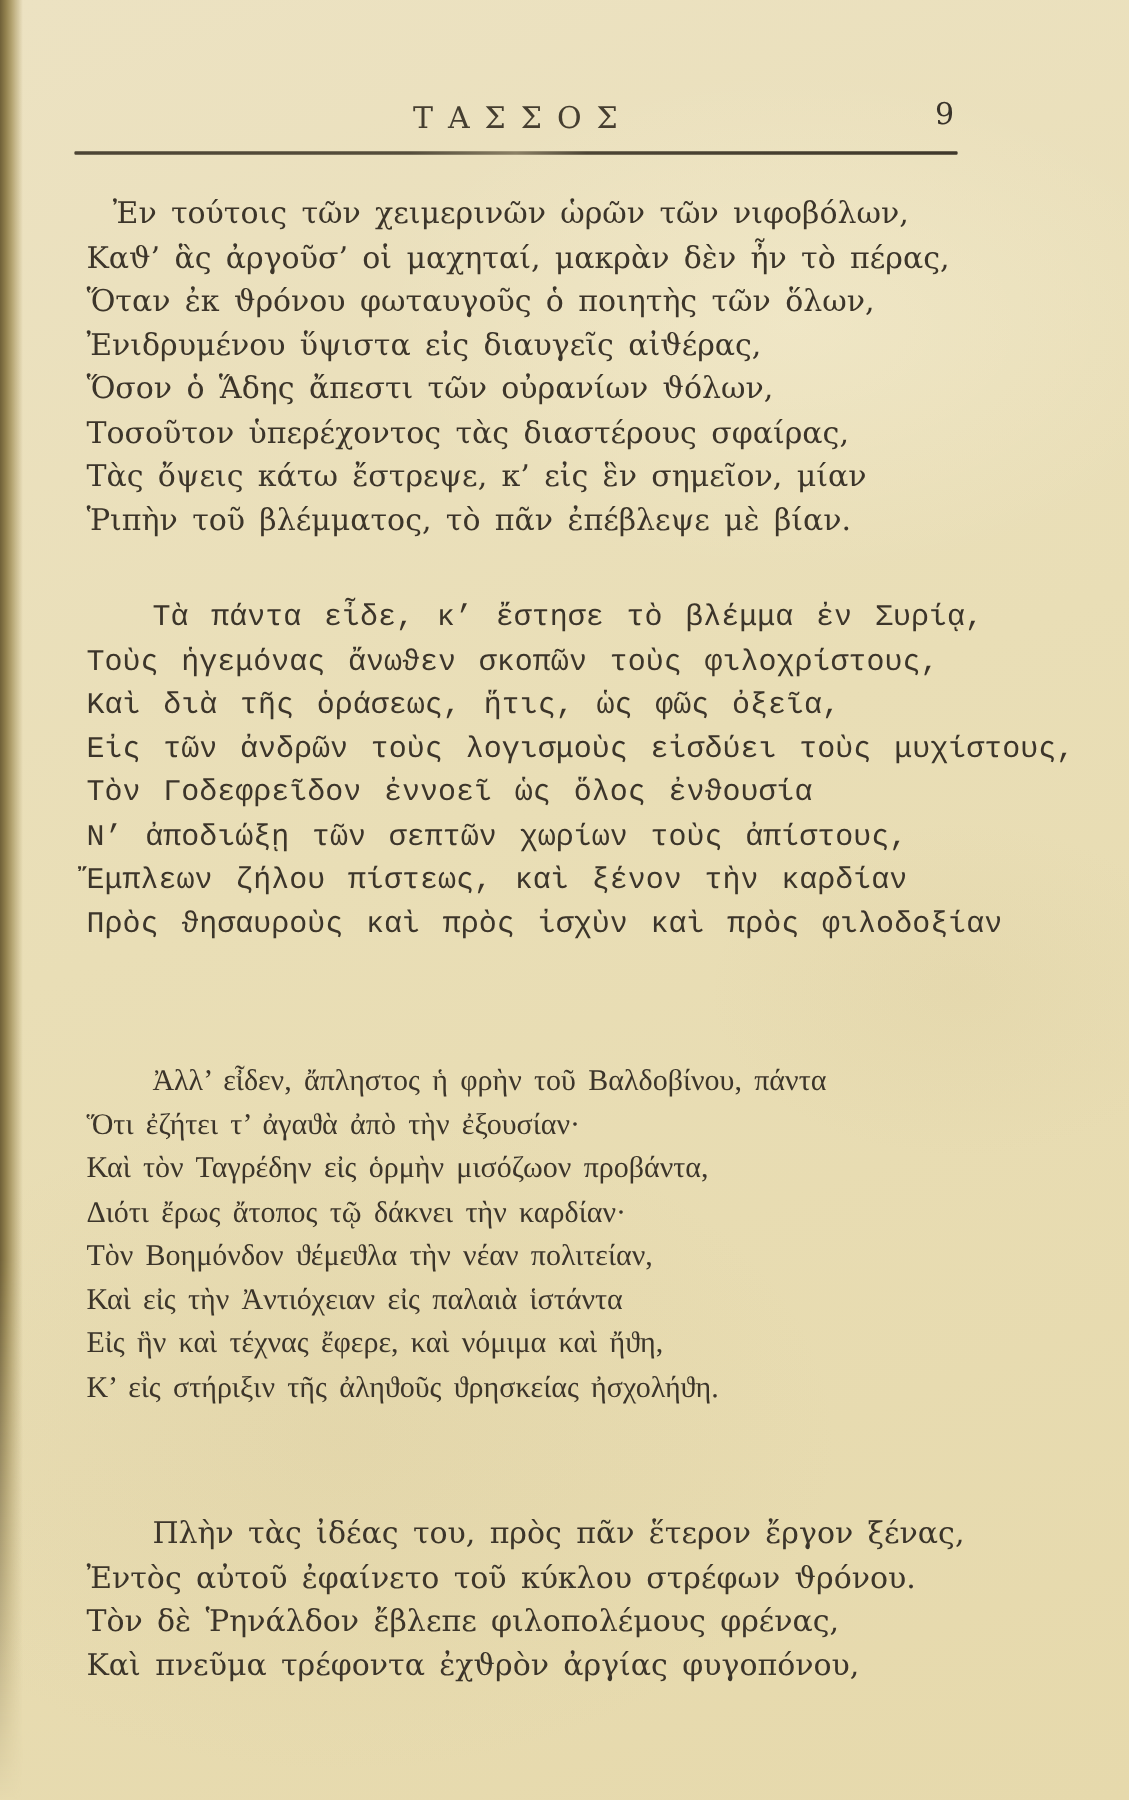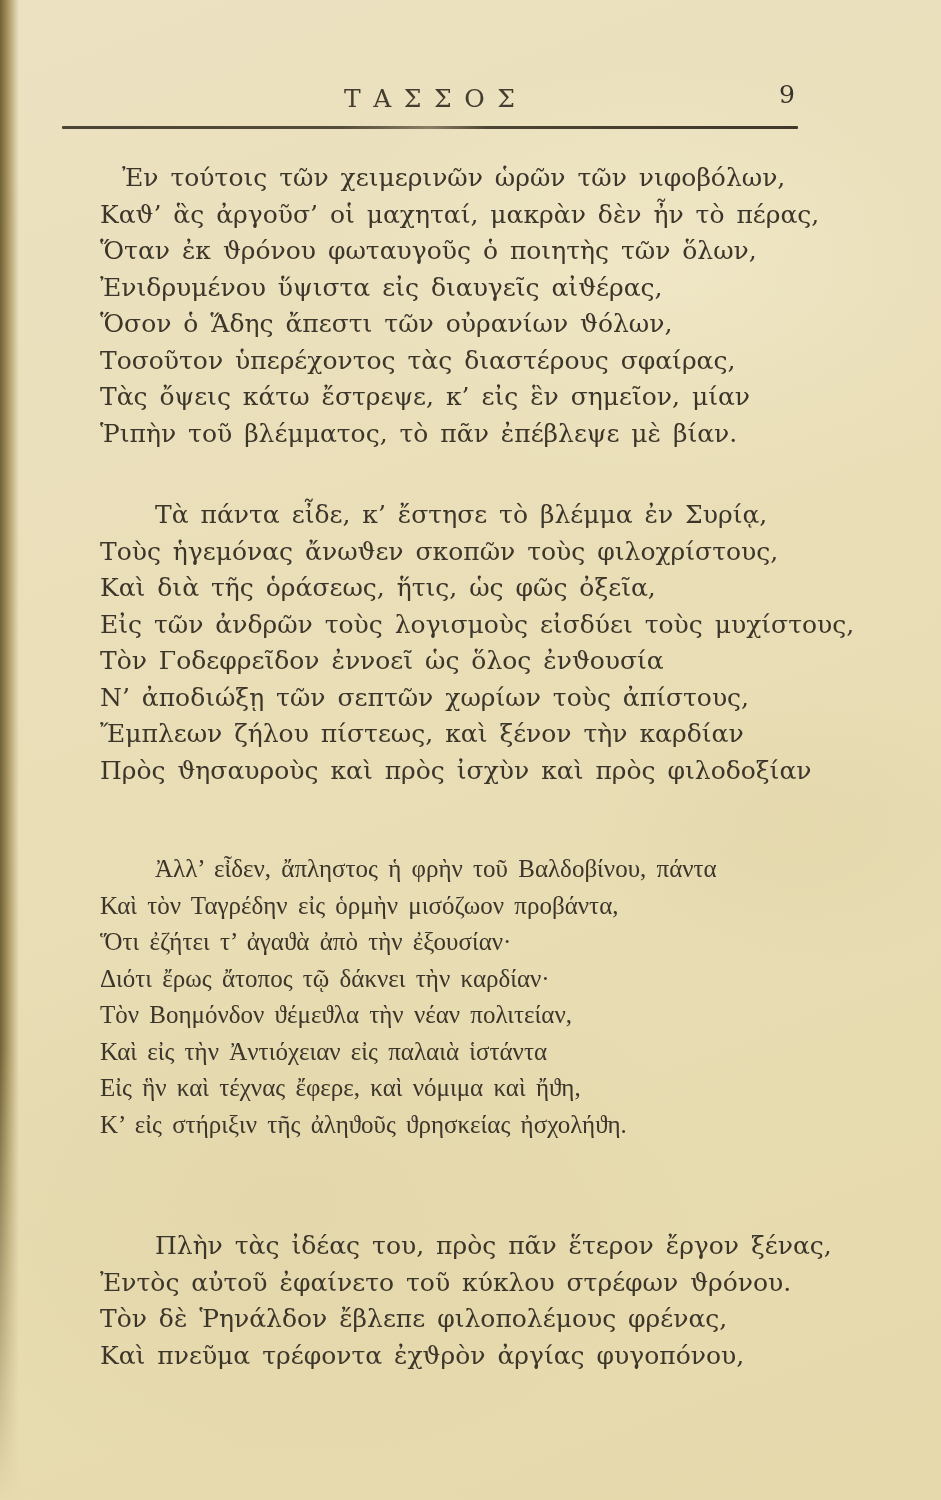--- a/index.html
+++ b/index.html
@@ -60,31 +60,31 @@
     left: 62px;
     top: 126px;
     width: 736px;
     height: 3px;
     background: linear-gradient(to right,
       #4c4434 0%, #554d3b 38%, #6e654f 44%, #8a7f64 50%, #4c4434 58%, #3f382b 100%);
     border-radius: 1px;
   }
   .poem {
     position: absolute;
-    left: 100px;
+    left: 72px;
     top: 150px;
     width: 740px;
     padding-top: 10px;
     font-size: 25px;
     line-height: 36.5px;
     word-spacing: 4px;
     color: #3c352a;
   }
   .stanza { margin: 0 0 45px 0; }
-  .stanza:nth-child(2) { margin-bottom: 62px; }
+  .stanza:nth-child(2) { margin-bottom: 94px; font-family: Liberation Mono, monospace; }
   .stanza:nth-child(3) { margin-bottom: 85px; font-family: Liberation Serif, serif; }
   .line { white-space: nowrap; }
   .line.first { padding-left: 55px; }
   .stanza:nth-child(1) .line.first { padding-left: 22px; }
 </style>
 </head>
 <body>
 
 <div class="page">
   <div class="edge-shadow"></div>
@@ -112,22 +112,22 @@
         <div class="line">Τοὺς ἡγεμόνας ἄνωϑεν σκοπῶν τοὺς φιλοχρίστους,</div>
         <div class="line">Καὶ διὰ τῆς ὁράσεως, ἥτις, ὡς φῶς ὀξεῖα,</div>
         <div class="line">Εἰς τῶν ἀνδρῶν τοὺς λογισμοὺς εἰσδύει τοὺς μυχίστους,</div>
         <div class="line">Τὸν Γοδεφρεῖδον ἐννοεῖ ὡς ὅλος ἐνϑουσία</div>
         <div class="line">Ν’ ἀποδιώξῃ τῶν σεπτῶν χωρίων τοὺς ἀπίστους,</div>
         <div class="line">Ἔμπλεων ζήλου πίστεως, καὶ ξένον τὴν καρδίαν</div>
         <div class="line">Πρὸς ϑησαυροὺς καὶ πρὸς ἰσχὺν καὶ πρὸς φιλοδοξίαν</div>
       </div>
       <div class="stanza">
         <div class="line first">Ἀλλ’ εἶδεν, ἄπληστος ἡ φρὴν τοῦ Βαλδοβίνου, πάντα</div>
+        <div class="line">Ὅτι ἐζήτει τ’ ἀγαϑὰ ἀπὸ τὴν ἐξουσίαν·</div>
         <div class="line">Καὶ τὸν Ταγρέδην εἰς ὁρμὴν μισόζωον προβάντα,</div>
-        <div class="line">Ὅτι ἐζήτει τ’ ἀγαϑὰ ἀπὸ τὴν ἐξουσίαν·</div>
         <div class="line">Διότι ἔρως ἄτοπος τῷ δάκνει τὴν καρδίαν·</div>
         <div class="line">Τὸν Βοημόνδον ϑέμεϑλα τὴν νέαν πολιτείαν,</div>
         <div class="line">Καὶ εἰς τὴν Ἀντιόχειαν εἰς παλαιὰ ἱστάντα</div>
         <div class="line">Εἰς ἣν καὶ τέχνας ἔφερε, καὶ νόμιμα καὶ ἤϑη,</div>
         <div class="line">Κ’ εἰς στήριξιν τῆς ἀληϑοῦς ϑρησκείας ἠσχολήϑη.</div>
       </div>
       <div class="stanza">
         <div class="line first">Πλὴν τὰς ἰδέας του, πρὸς πᾶν ἕτερον ἔργον ξένας,</div>
         <div class="line">Ἐντὸς αὐτοῦ ἐφαίνετο τοῦ κύκλου στρέφων ϑρόνου.</div>
         <div class="line">Τὸν δὲ Ῥηνάλδον ἔβλεπε φιλοπολέμους φρένας,</div>

